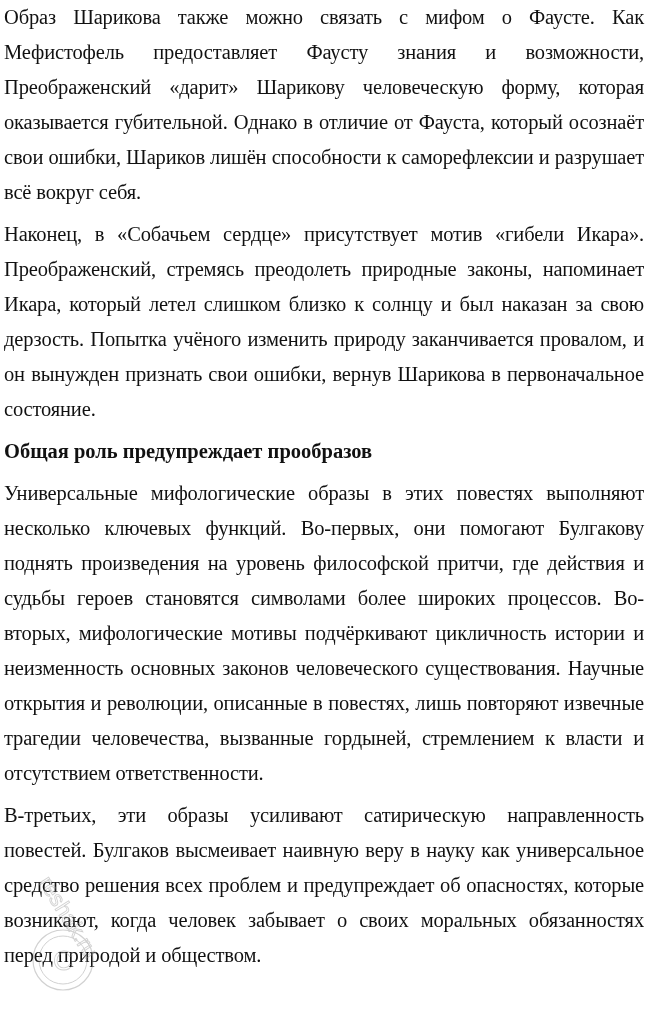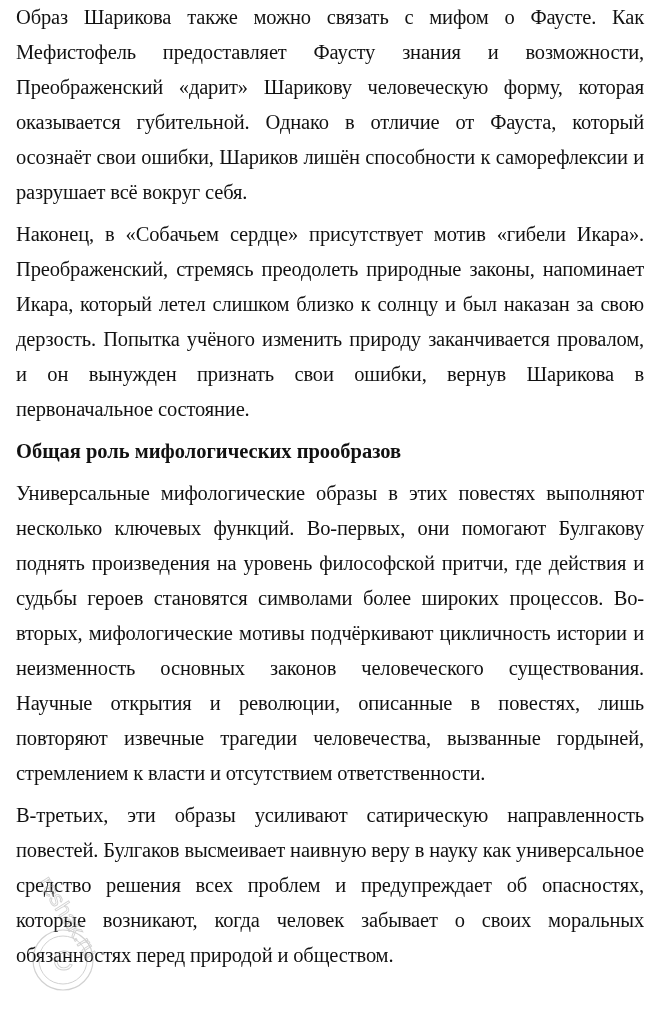--- a/index.html
+++ b/index.html
@@ -10,21 +10,21 @@
     body {
       width: 646px;
       height: 1010px;
       overflow: hidden;
       position: relative;
       font-family: "Liberation Serif", "DejaVu Serif", serif;
       color: #111111;
     }
     .page {
       position: absolute;
-      left: 16px;
+      left: 4px;
       right: 2px;
       top: 0;
     }
     .para {
       font-size: 20.5px;
       line-height: 35px;
       text-align: justify;
       margin: 0 0 7px 0;
       letter-spacing: -0.15px;
     }
@@ -43,21 +43,21 @@
       pointer-events: none;
       opacity: 0.45;
     }
   </style>
 </head>
 <body>
 
 <div class="page">
   <p class="para">Образ Шарикова также можно связать с мифом о Фаусте. Как Мефистофель предоставляет Фаусту знания и возможности, Преображенский «дарит» Шарикову человеческую форму, которая оказывается губительной. Однако в отличие от Фауста, который осознаёт свои ошибки, Шариков лишён способности к саморефлексии и разрушает всё вокруг себя.</p>
   <p class="para">Наконец, в «Собачьем сердце» присутствует мотив «гибели Икара». Преображенский, стремясь преодолеть природные законы, напоминает Икара, который летел слишком близко к солнцу и был наказан за свою дерзость. Попытка учёного изменить природу заканчивается провалом, и он вынужден признать свои ошибки, вернув Шарикова в первоначальное состояние.</p>
-  <h3 class="heading">Общая роль мифологических прообразов</h3>
+  <h3 class="heading">Общая роль предупреждает прообразов</h3>
   <p class="para">Универсальные мифологические образы в этих повестях выполняют несколько ключевых функций. Во-первых, они помогают Булгакову поднять произведения на уровень философской притчи, где действия и судьбы героев становятся символами более широких процессов. Во-вторых, мифологические мотивы подчёркивают цикличность истории и неизменность основных законов человеческого существования. Научные открытия и революции, описанные в повестях, лишь повторяют извечные трагедии человечества, вызванные гордыней, стремлением к власти и отсутствием ответственности.</p>
   <p class="para">В-третьих, эти образы усиливают сатирическую направленность повестей. Булгаков высмеивает наивную веру в науку как универсальное средство решения всех проблем и предупреждает об опасностях, которые возникают, когда человек забывает о своих моральных обязанностях перед природой и обществом.</p>
 </div>
 
 <svg class="watermark" viewBox="0 0 140 140" xmlns="http://www.w3.org/2000/svg">
   <circle cx="45" cy="90" r="30" fill="none" stroke="#9a9a9a" stroke-width="1.2"></circle>
   <circle cx="45" cy="90" r="24" fill="none" stroke="#9a9a9a" stroke-width="1"></circle>
   <text x="45" y="100" font-family="Liberation Sans, sans-serif" font-size="28" fill="none" stroke="#9a9a9a" stroke-width="0.9" text-anchor="middle">C</text>
   <g transform="translate(20,12) rotate(58)">
     <text x="0" y="0" font-family="Liberation Sans, sans-serif" font-size="22" fill="none" stroke="#9a9a9a" stroke-width="0.9">reshak.ru</text>

